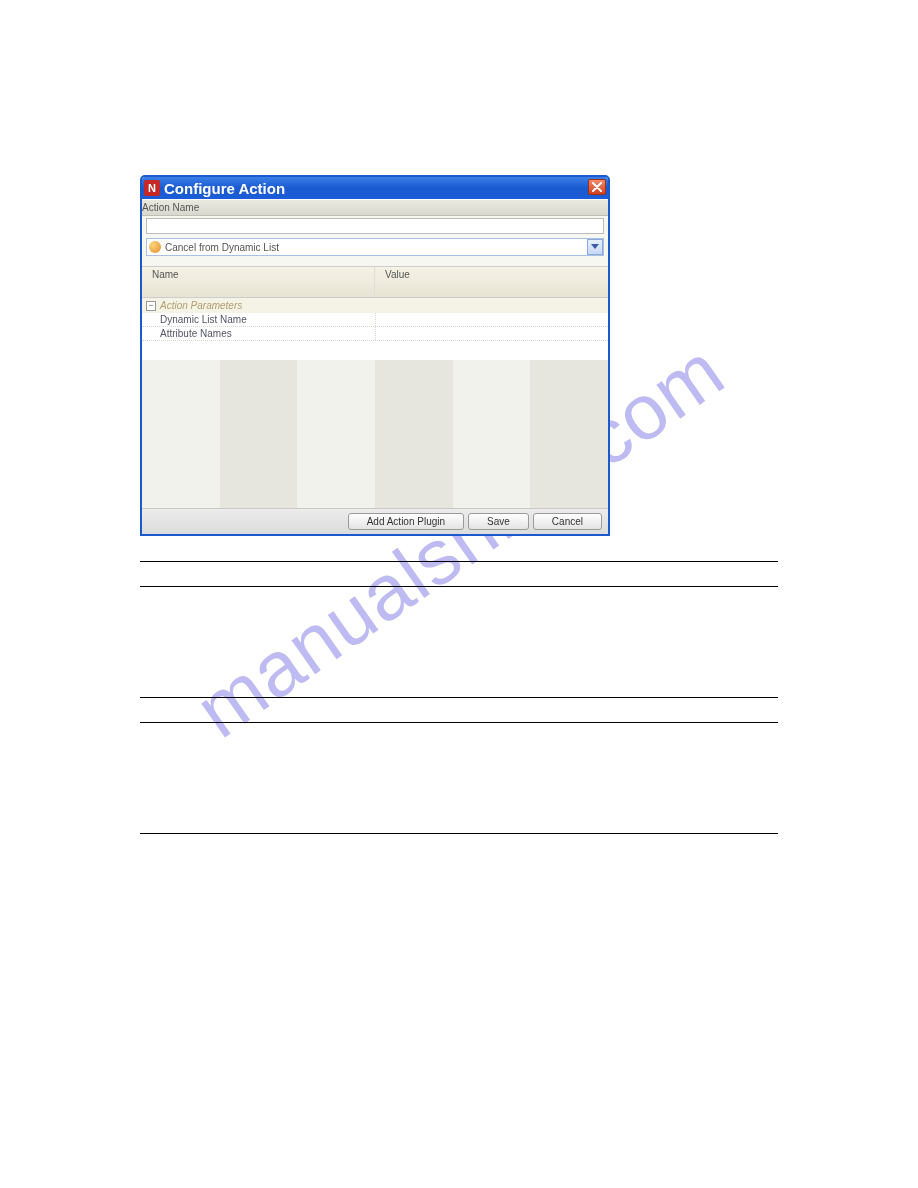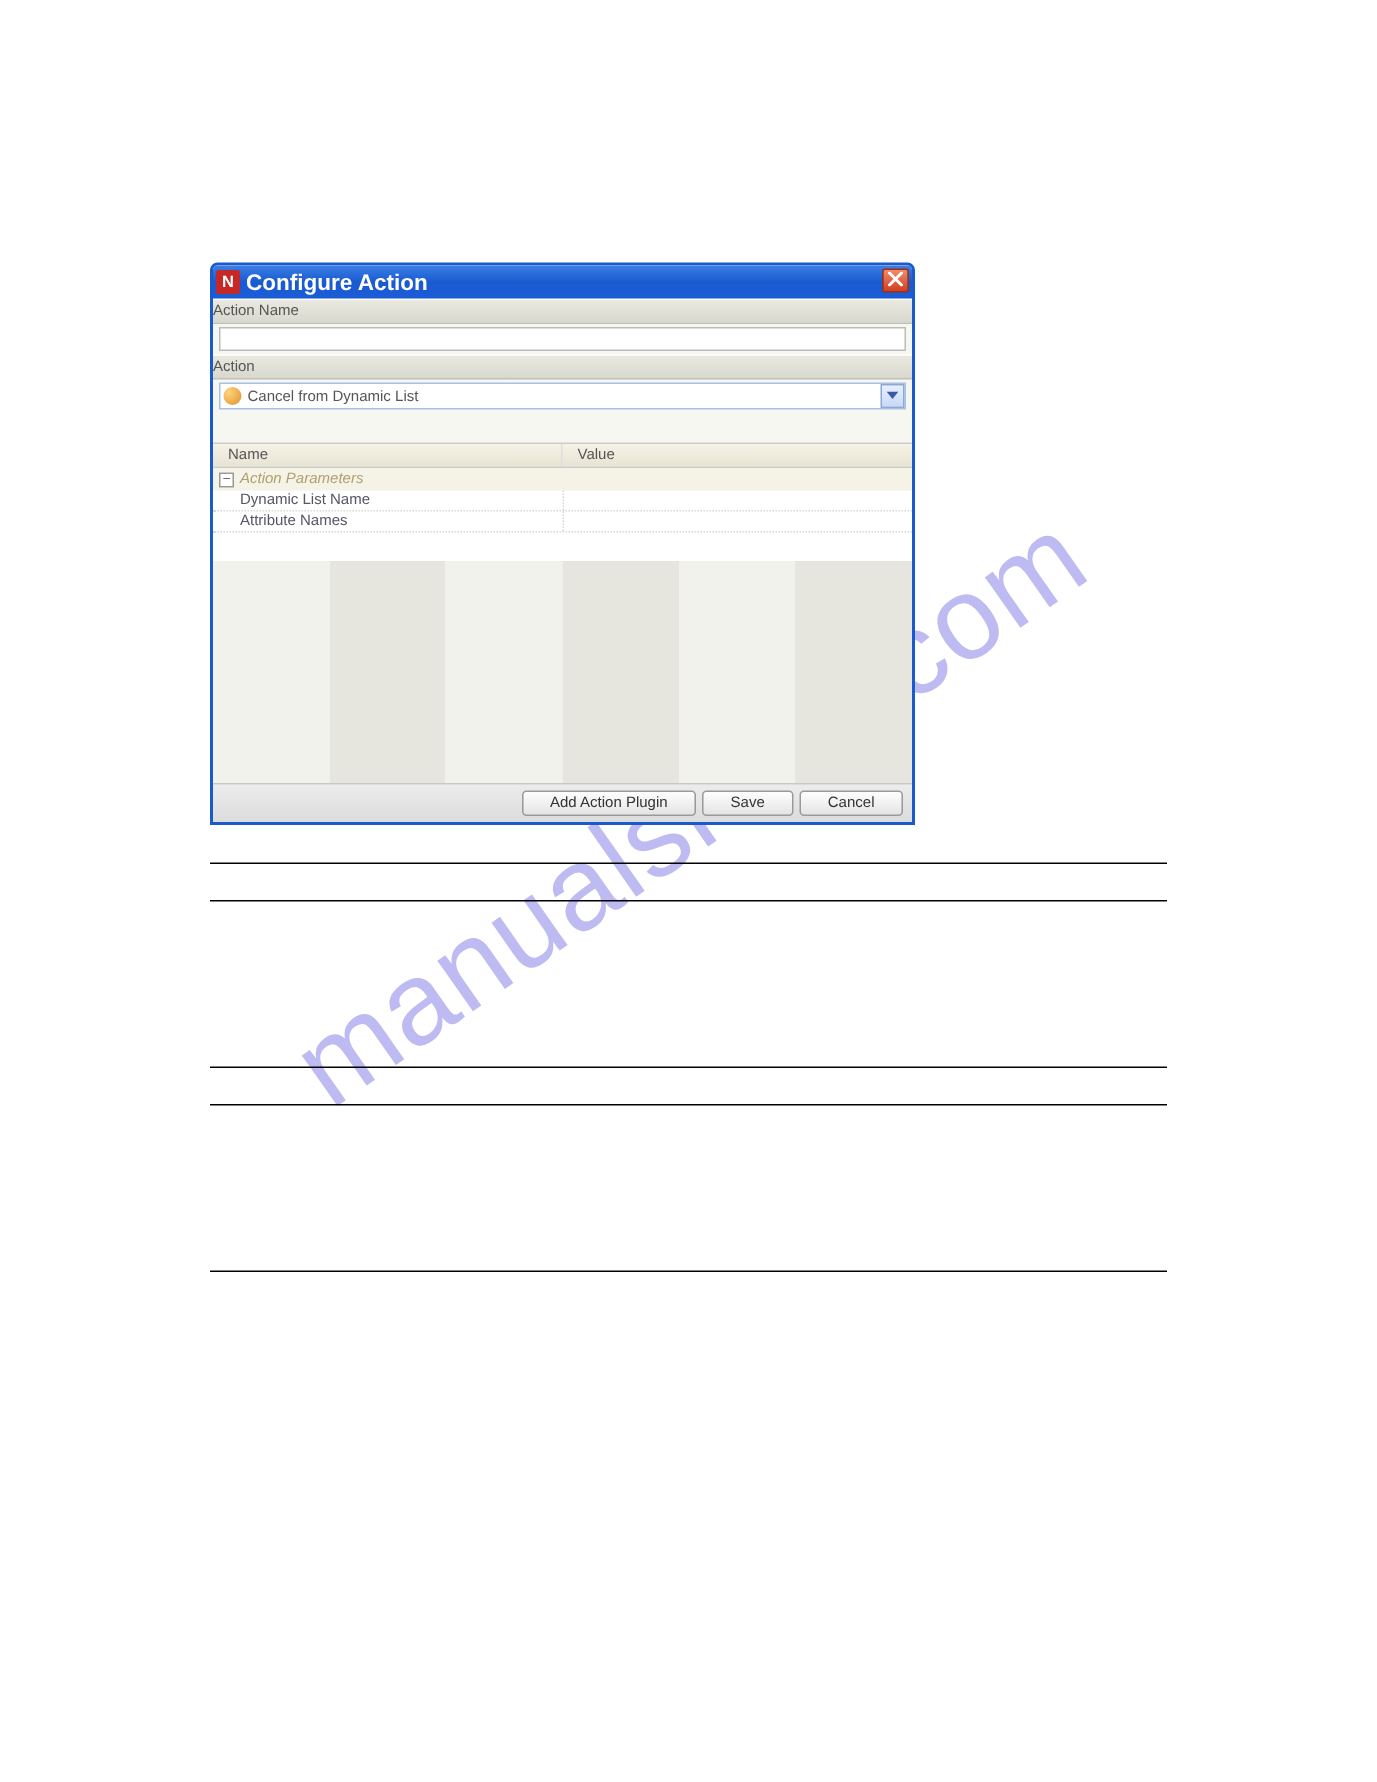--- a/index.html
+++ b/index.html
@@ -116,22 +116,22 @@
     display: flex;
     align-items: center;
     justify-content: center;
   }
   .dd-arrow svg { width: 8px; height: 6px; }
   .grid-header {
     display: flex;
     background: linear-gradient(to bottom,#f5f2e6,#e8e4d4);
     border-top: 1px solid #ccc;
     border-bottom: 1px solid #ccc;
-    height: 17px;
-    margin-top: 20px;
+    height: 32px;
+    margin-top: 8px;
     font-size: 10px;
     color: #555;
   }
   .grid-header .col-name { width: 50%; padding: 2px 10px; border-right:1px solid #ddd;}
   .grid-header .col-value { width: 50%; padding: 2px 10px; }
   .grid-body {
     background: #fff;
     height: 210px;
     overflow: hidden;
     font-size: 10px;
@@ -243,21 +243,20 @@
               <path d="M1 1 L9 9 M9 1 L1 9" stroke="#fff" stroke-width="2" stroke-linecap="round"></path>
             </svg>
         </span>
       </div>
     </div>
     <div class="dialog-body">
       <div class="section-label">Action Name</div>
       <div class="input-row">
         <input class="text-input" type="text" value="" style="">
       </div>
-      <div class="section-label">Action</div>
       <div class="dropdown-row">
         <div class="dropdown">
           <span class="dd-icon"></span>
           <span class="dd-text">Cancel from Dynamic List</span>
           <span class="dd-arrow">
             <svg viewBox="0 0 8 6">
                 <path d="M0 0 L4 5 L8 0 Z" fill="#3a5aa8"></path>
               </svg>
           </span>
         </div>

